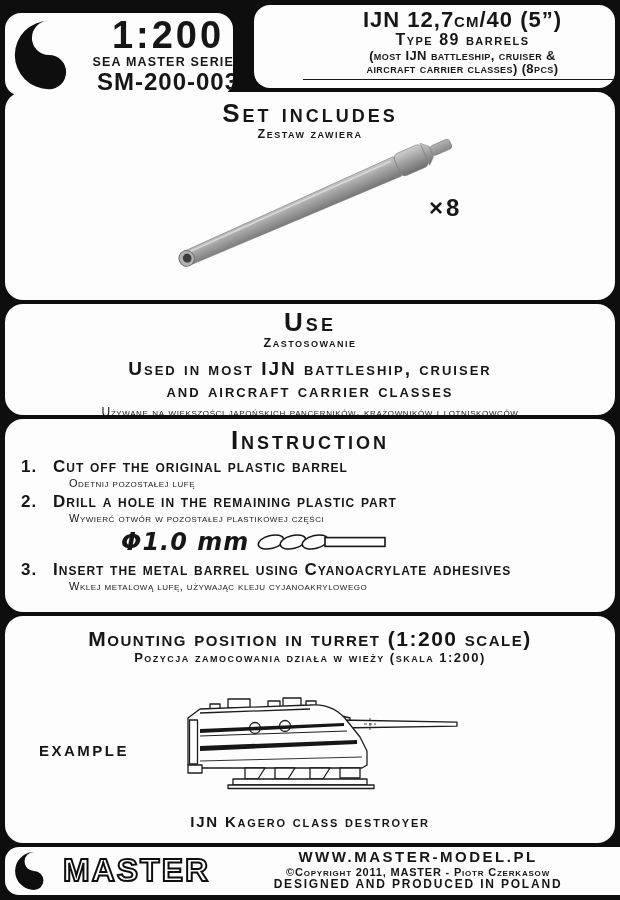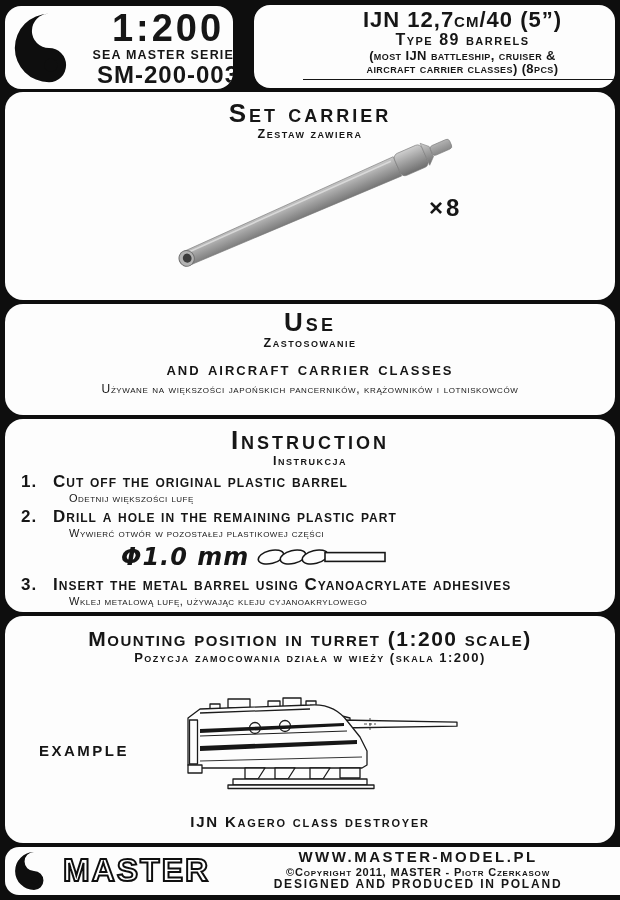--- a/index.html
+++ b/index.html
@@ -7,21 +7,21 @@
     width:620px;height:900px;position:relative;overflow:hidden;
     background:#0e0e0e;
     font-family:"Liberation Sans", sans-serif;
     color:#161616;
     -webkit-font-smoothing:antialiased;
   }
   .panel{
     position:absolute;background:#fdfdfd;border-radius:18px;overflow:hidden;
   }
   
-  #hdr-left{left:5px;top:6px;width:228px;height:83px;border-radius:16px;}
+  #hdr-left{left:5px;top:13px;width:228px;height:83px;border-radius:16px;}
   #hdr-right{left:254px;top:5px;width:361px;height:83px;border-radius:16px;}
   .logo-svg{position:absolute;left:6px;top:4px;}
   .hdr-left-text{position:absolute;left:86px;top:3px;width:154px;text-align:center;}
   .scale-big{font-size:38px;font-weight:800;letter-spacing:3px;line-height:1.0;}
   .series-line{font-size:12.5px;font-weight:700;letter-spacing:1.2px;margin-top:1px;}
   .code-line{font-size:24px;font-weight:800;letter-spacing:1px;line-height:1.05;}
   .hdr-right-inner{position:absolute;left:0;top:4px;width:100%;text-align:center;padding-left:28px;}
   .prod-title{font-size:22px;font-weight:800;letter-spacing:1px;font-variant:small-caps;line-height:1.0;}
   .prod-sub{font-size:16px;font-weight:700;letter-spacing:1.5px;font-variant:small-caps;line-height:1.1;}
   .prod-note{font-size:13px;font-weight:700;letter-spacing:.4px;font-variant:small-caps;line-height:1.05;}
@@ -103,43 +103,43 @@
     <g transform="translate(178,168) rotate(-23.6)">
       <polygon points="4,-7.5 234,-10.5 234,10.5 4,7.5" fill="url(#tubeGrad)" stroke="#7a7a7a" stroke-width="0.6"></polygon>
       <path d="M8,-5 L230,-7.2" stroke="#dedede" stroke-width="1.6" opacity="0.85" fill="none"></path>
       <rect x="234" y="-12" width="30" height="24" rx="5" fill="url(#tubeGrad)" stroke="#7a7a7a" stroke-width="0.6"></rect>
       <polygon points="264,-12 271,-5.5 271,5.5 264,12" fill="url(#tubeGrad)" stroke="#7a7a7a" stroke-width="0.5"></polygon>
       <rect x="271" y="-5.2" width="21" height="10.4" rx="3" fill="url(#tubeGrad)" stroke="#7a7a7a" stroke-width="0.6"></rect>
       <ellipse cx="4" cy="0" rx="7.6" ry="7.9" fill="#b3b3b3" stroke="#6f6f6f" stroke-width="1"></ellipse>
       <ellipse cx="4.6" cy="0" rx="4.3" ry="4.6" fill="#3c3c3c"></ellipse>
     </g>
   </svg>
-  <div class="sec-title">Set carrier</div>
+  <div class="sec-title">Set includes</div>
   <div class="sec-sub">Zestaw zawiera</div>
   <div class="qty-label">×8</div>
 </div>
 
 <div class="panel" id="sec-use">
   <div class="sec-title">Use</div>
   <div class="sec-sub">Zastosowanie</div>
   <div class="use-body">
+    <div>Used in most IJN battleship, cruiser</div>
     <div>and aircraft carrier classes</div>
   </div>
   <div class="use-pl">Używane na większości japońskich pancerników, krążowników i lotniskowców</div>
 </div>
 
 <div class="panel" id="sec-instr">
   <div class="sec-title">Instruction</div>
-  <div class="sec-sub">Instrukcja</div>
   <div class="steps">
     <div class="step-main">
       <span class="step-num">1.</span>
       <span>Cut off the original plastic barrel</span>
     </div>
-    <div class="step-sub">Odetnij większości lufę</div>
+    <div class="step-sub">Odetnij pozostałej lufę</div>
 
     <div class="step-main">
       <span class="step-num">2.</span>
       <span>Drill a hole in the remaining plastic part</span>
     </div>
     <div class="step-sub">Wywierć otwór w pozostałej plastikowej części</div>
 
     <div class="drill-row">
       <span class="drill-label">Φ1.0 mm</span>
       <svg width="132" height="26" viewBox="0 0 132 26">

